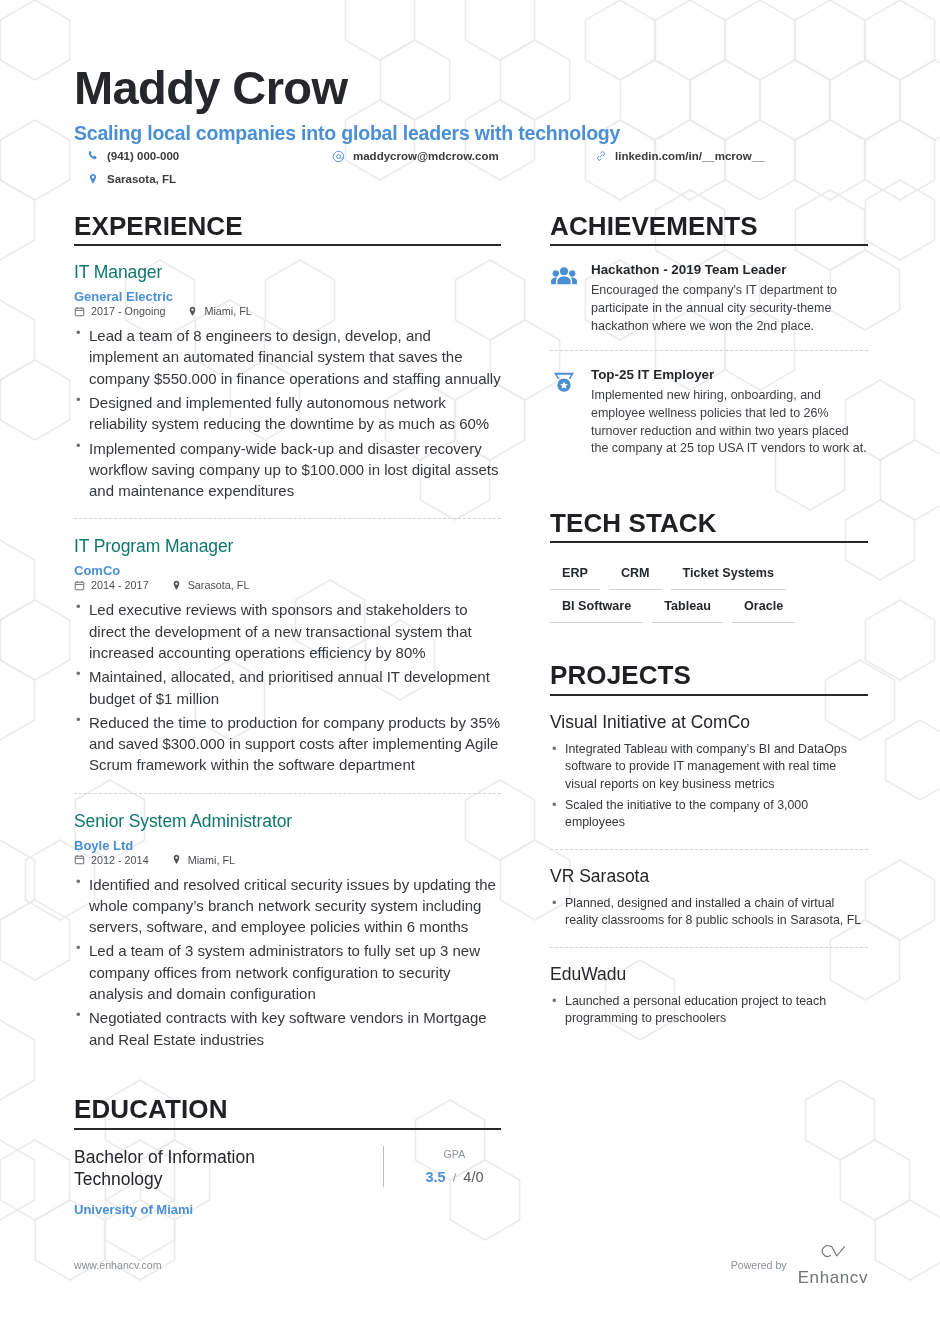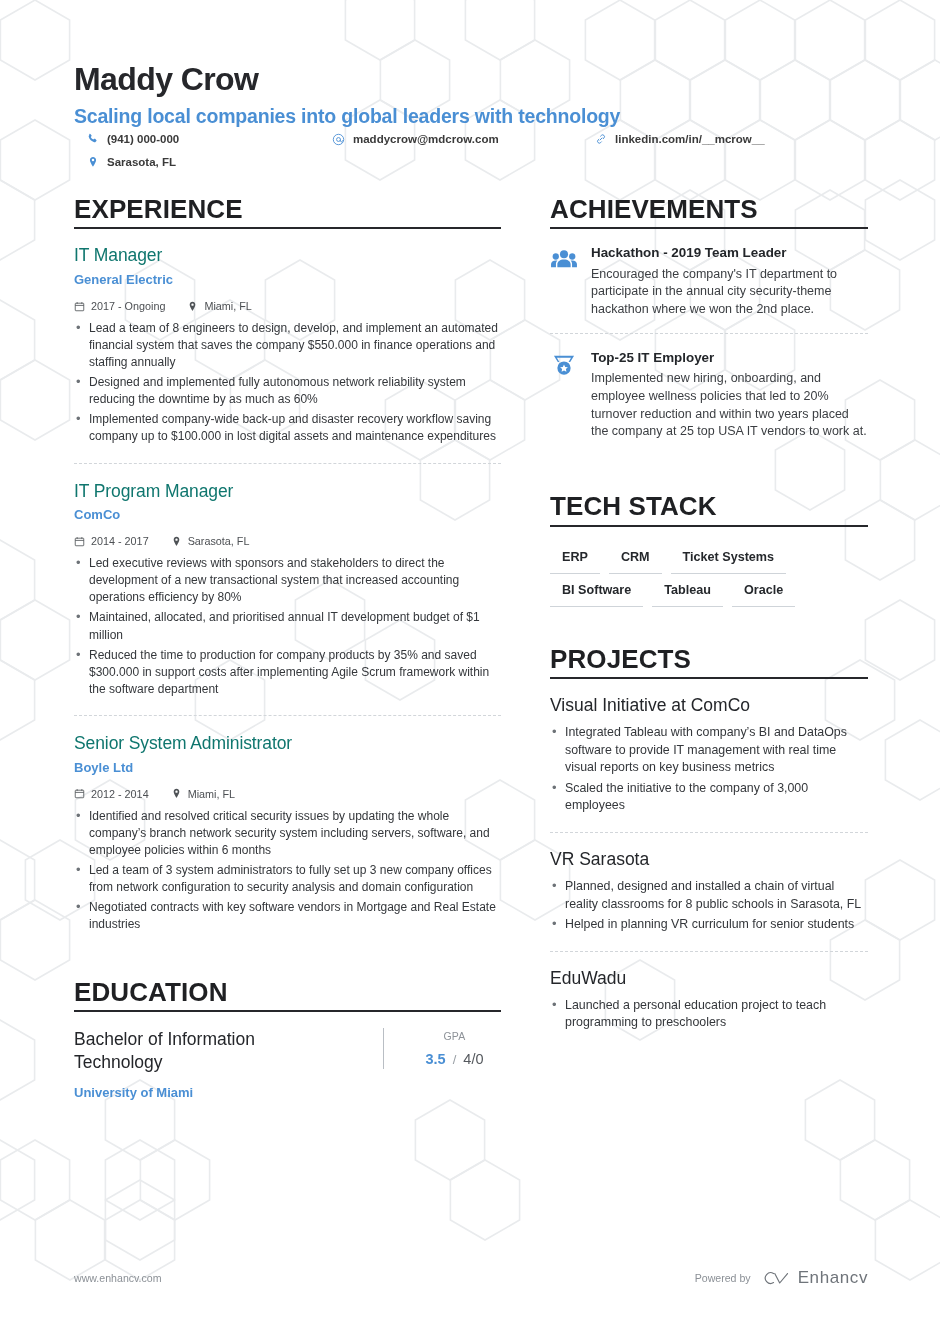--- a/index.html
+++ b/index.html
@@ -27,21 +27,21 @@
   .page {
     position: relative;
     z-index: 1;
     width: 940px;
     height: 1330px;
     padding: 62px 72px 0 74px;
   }
 
   
   .name {
-    font-size: 32px;
+    font-size: 47px;
     font-weight: 700;
     letter-spacing: -0.6px;
     color: #26272b;
     line-height: 1.12;
   }
   .tagline {
     font-size: 19.5px;
     font-weight: 700;
     color: #4a8fd4;
     letter-spacing: -0.2px;
@@ -116,36 +116,36 @@
   .company {
     font-size: 13px;
     font-weight: 700;
     color: #4a8fd4;
     margin-top: 5px;
   }
   .meta {
     display: flex;
     align-items: center;
     gap: 22px;
-    margin-top: 13px;
+    margin-top: 1px;
     font-size: 10.8px;
     color: #4c4f53;
     font-weight: 400;
   }
   .meta-item { display: flex; align-items: center; gap: 6px; }
   .meta .ico { color: #4e5256; width: 11px; height: 11px; }
 
   ul.bullets {
     list-style: none;
     margin-top: 8px;
   }
   ul.bullets li {
     position: relative;
     padding-left: 15px;
-    font-size: 12px;
+    font-size: 15px;
     line-height: 1.42;
     color: #34373b;
     margin-bottom: 3px;
   }
   ul.bullets li::before {
     content: "•";
     position: absolute;
     left: 2px;
     top: -1px;
     color: #6d7277;
@@ -259,20 +259,21 @@
     gap: 11px;
   }
   .powered {
     font-size: 10.6px;
     color: #8b9096;
   }
   .brand {
     display: flex;
     align-items: center;
     gap: 8px;
+    flex-direction: column;
   }
   .brand-mark { width: 28px; height: 18px; color: #6f747a; }
   .brand-mark svg { display: block; }
   .brand-name {
     font-size: 17px;
     color: #6f747a;
     letter-spacing: 0.6px;
     font-weight: 400;
   }
 
@@ -582,21 +583,21 @@
         <div class="ach">
           <div class="ach-icon">
             <svg viewBox="0 0 32 32" fill="currentColor">
               <path d="M4.5 5.5h23l-4.4 7.2h-1.9l2.8-5H7.9l2.8 5H8.9L4.5 5.5z"></path>
               <circle cx="16" cy="19.5" r="7.6"></circle>
               <path d="M16 15.3l1.35 2.9 3.1.35-2.3 2.1.63 3.05L16 22.2l-2.78 1.5.63-3.05-2.3-2.1 3.1-.35L16 15.3z" fill="#ffffff"></path>
             </svg>
           </div>
           <div>
             <div class="ach-title">Top-25 IT Employer</div>
-            <div class="ach-desc">Implemented new hiring, onboarding, and employee wellness policies that led to 20% turnover reduction and within two years placed the company at 25 top USA IT vendors to work at.</div>
+            <div class="ach-desc">Implemented new hiring, onboarding, and employee wellness policies that led to 26% turnover reduction and within two years placed the company at 25 top USA IT vendors to work at.</div>
           </div>
         </div>
       </section>
 
       <div class="sec-gap-lg"></div>
 
       <section class="sec">
         <h2 class="sec-title">TECH STACK</h2>
         <div class="sec-rule"></div>
         <div class="chips">
@@ -620,21 +621,20 @@
           <ul class="bullets">
             <li>Integrated Tableau with company’s BI and DataOps software to provide IT management with real time visual reports on key business metrics</li>
             <li>Scaled the initiative to the company of 3,000 employees</li>
           </ul>
         </div>
 
         <div class="proj">
           <div class="proj-title">VR Sarasota</div>
           <ul class="bullets">
             <li>Planned, designed and installed a chain of virtual reality classrooms for 8 public schools in Sarasota, FL</li>
-            <li>Helped in planning VR curriculum for senior students</li>
           </ul>
         </div>
 
         <div class="proj">
           <div class="proj-title">EduWadu</div>
           <ul class="bullets">
             <li>Launched a personal education project to teach programming to preschoolers</li>
           </ul>
         </div>
       </section>

